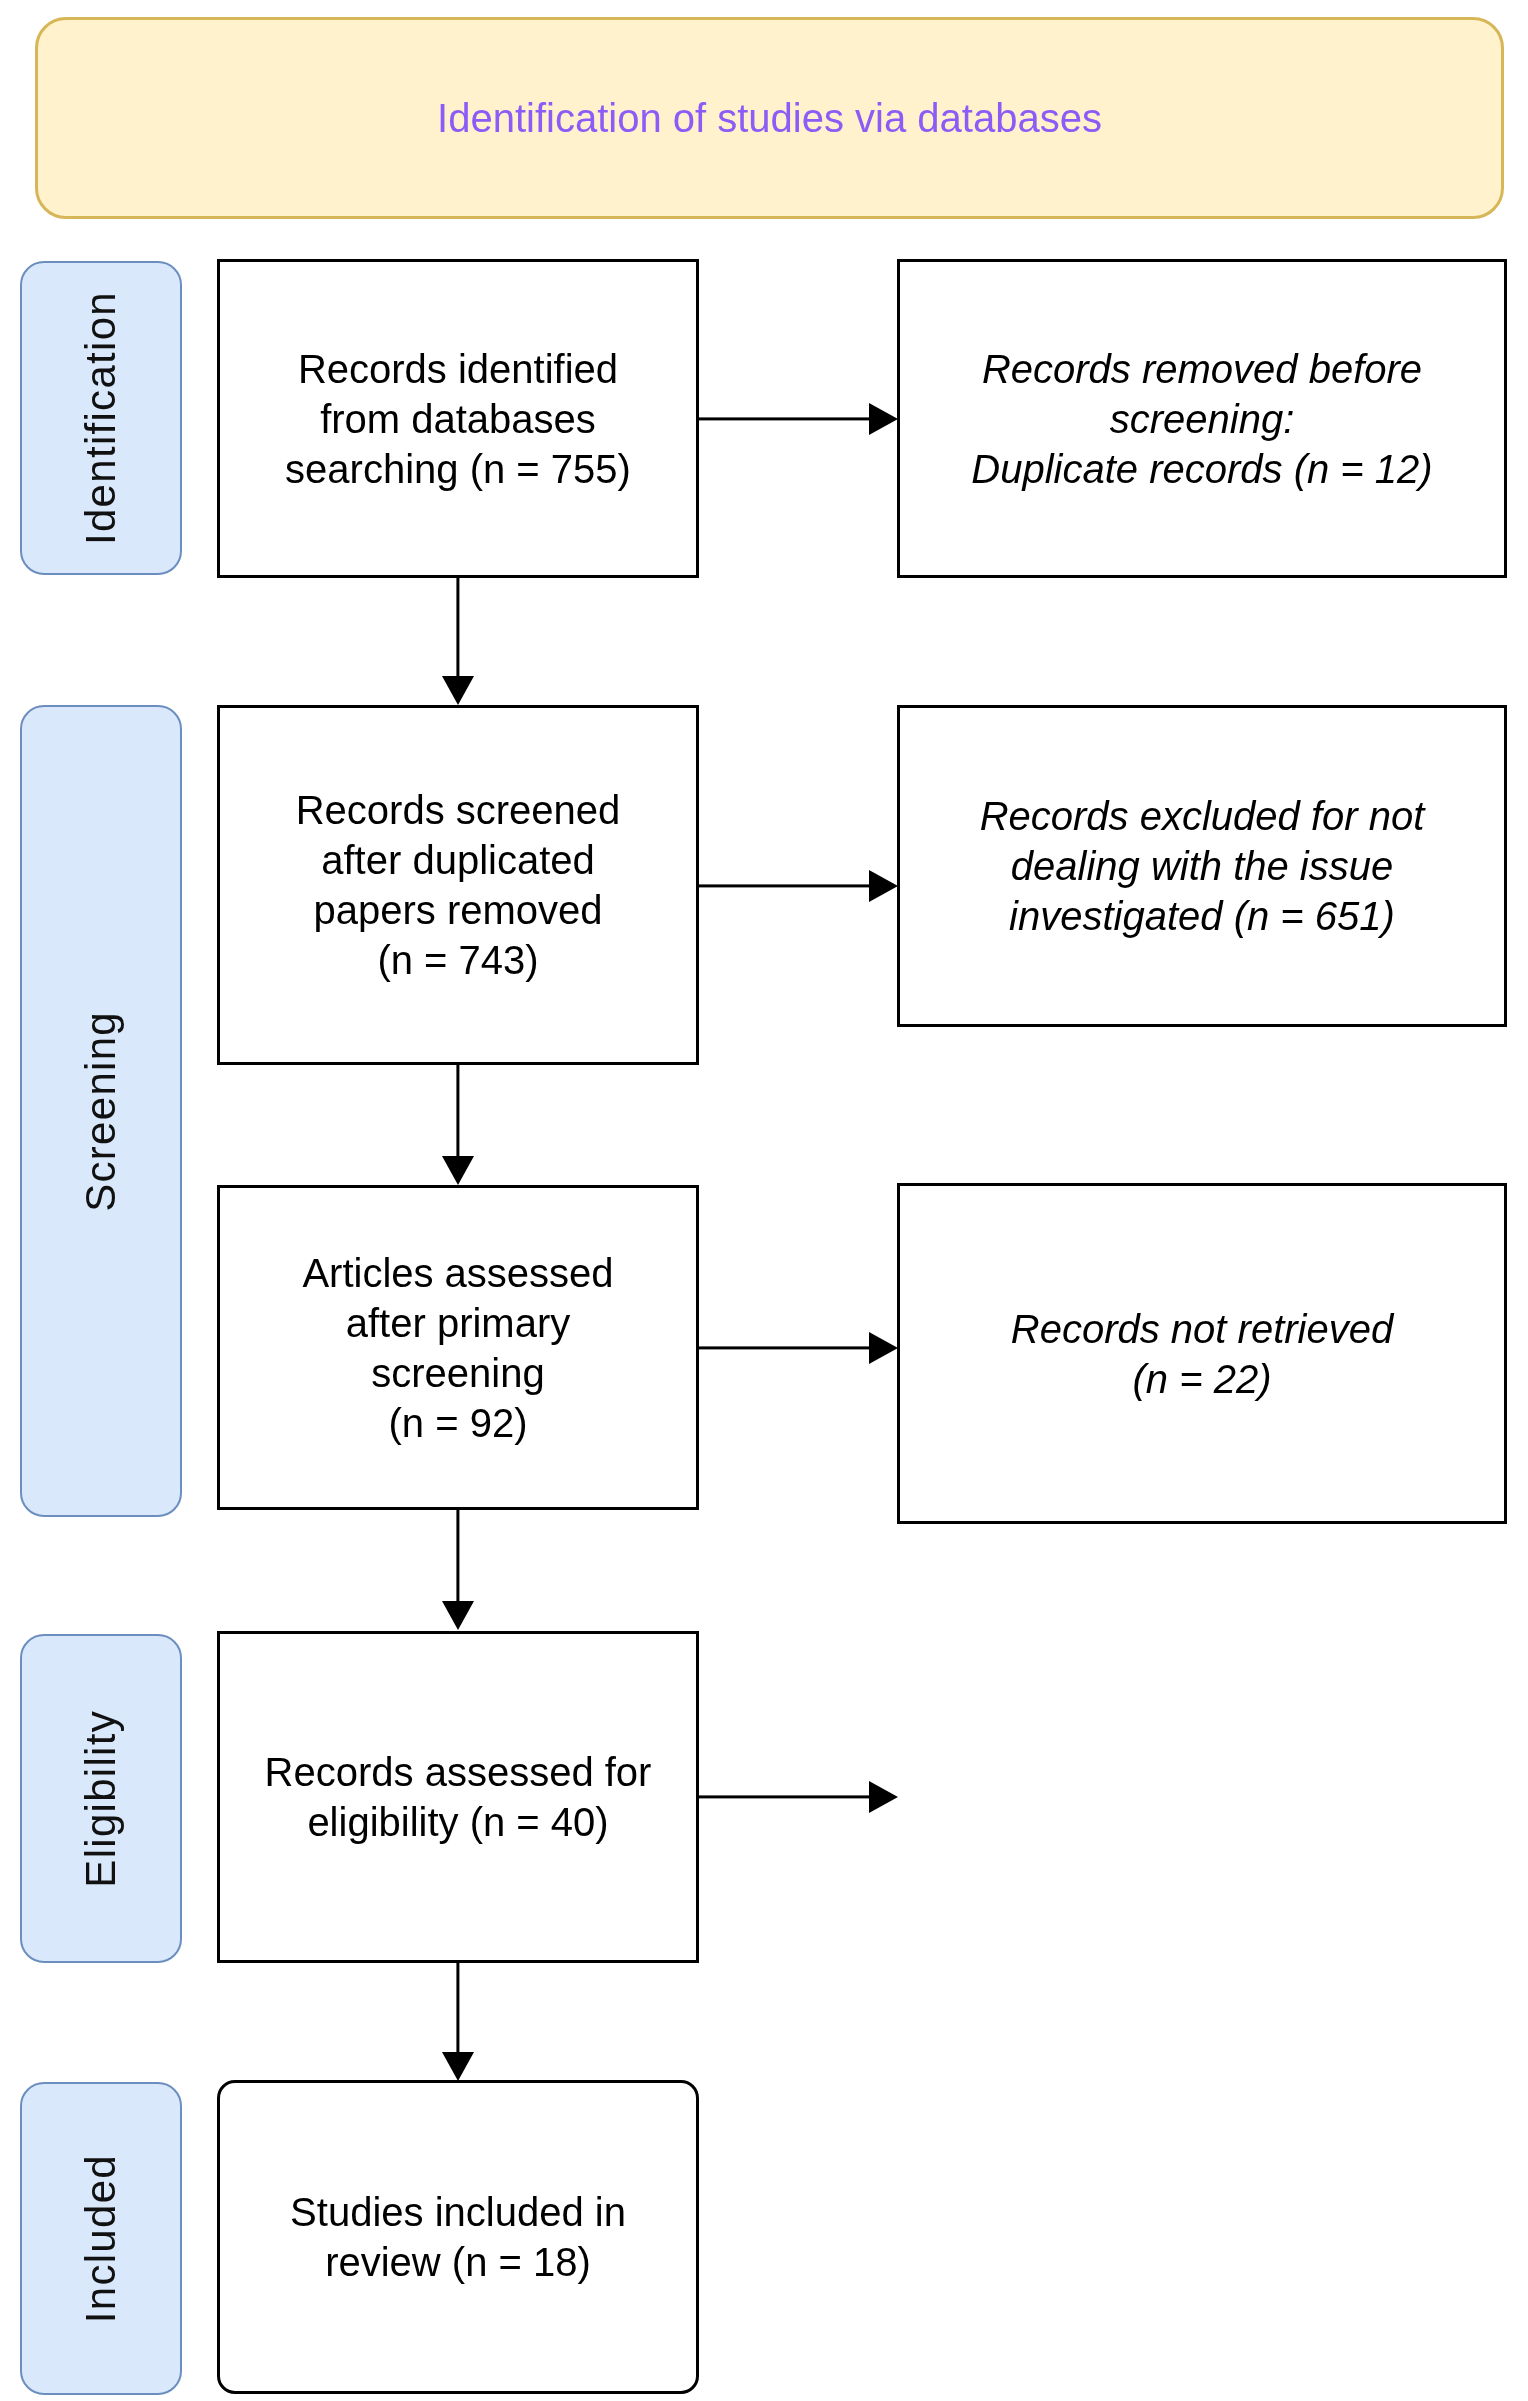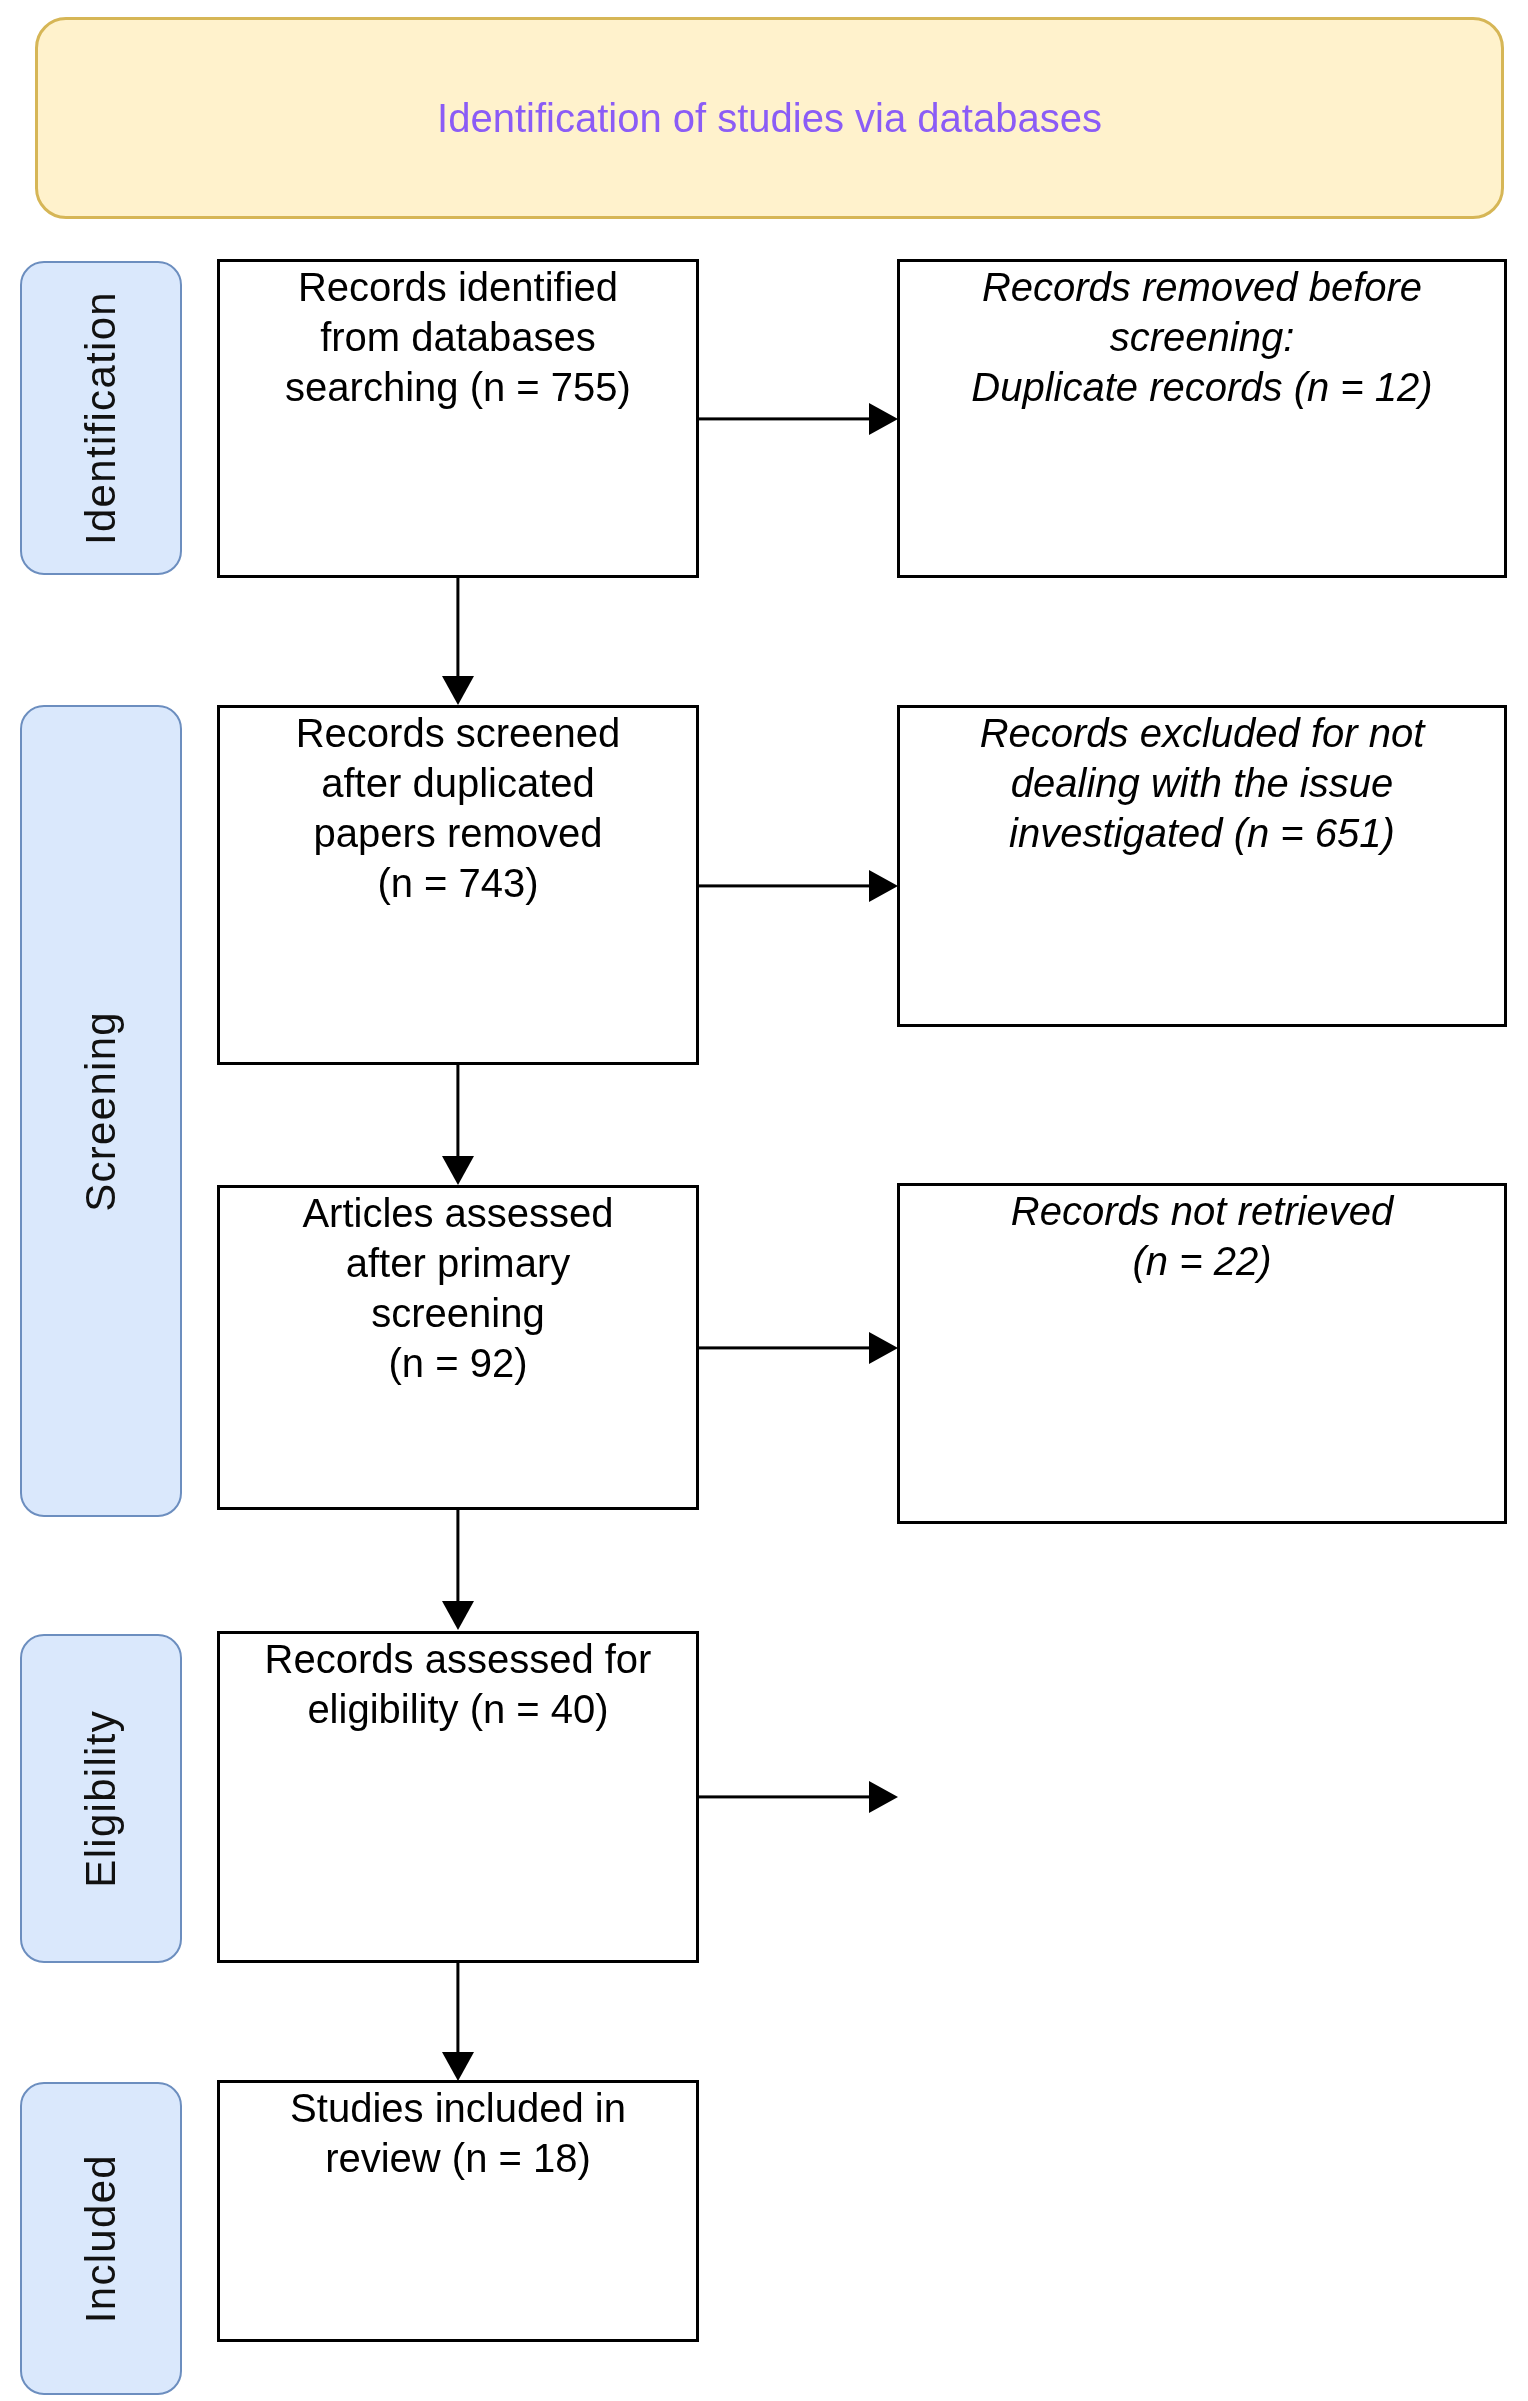--- a/index.html
+++ b/index.html
@@ -50,36 +50,36 @@
   #stage-screening      { top: 705px; height: 812px; }
   #stage-eligibility    { top: 1634px; height: 329px; }
   #stage-included       { top: 2082px; height: 313px; }
 
   
   .box {
     position: absolute;
     background: #ffffff;
     border: 3.8px solid #000000;
     box-sizing: border-box;
-    display: flex; align-items: flex-start; justify-content: center;
+    display: flex; align-items: center; justify-content: center;
     text-align: center;
     font-size: 40px;
     line-height: 1.25;
     color: #000000;
   }
   .box .box-text { white-space: pre-line; display: block; padding: 0 6.4px; }
 
   .box.left  { left: 217px; width: 482px; }
   .box.right { left: 897px; width: 610px; font-style: italic; }
 
   #box-identified   { top: 259px;  height: 319px; }
   #box-screened     { top: 705px; height: 360px; }
   #box-articles     { top: 1185px; height: 325px; }
   #box-eligibility  { top: 1631px; height: 332px; }
-  #box-included     { top: 2080px; height: 262px; }
+  #box-included     { top: 2080px; height: 314px; border-radius: 18px; }
 
   #box-removed        { top: 259px;  height: 319px; }
   #box-excluded-issue { top: 705px; height: 322px; }
   #box-not-retrieved  { top: 1183px; height: 341px; }
   #box-excluded-by    { top: 1611px; height: 344px; }
 
   #box-excluded-by .box-list {
     display: flex; flex-direction: column; justify-content: center;
     width: 100%; height: 100%;
     font-size: 29px; line-height: 1.32;

